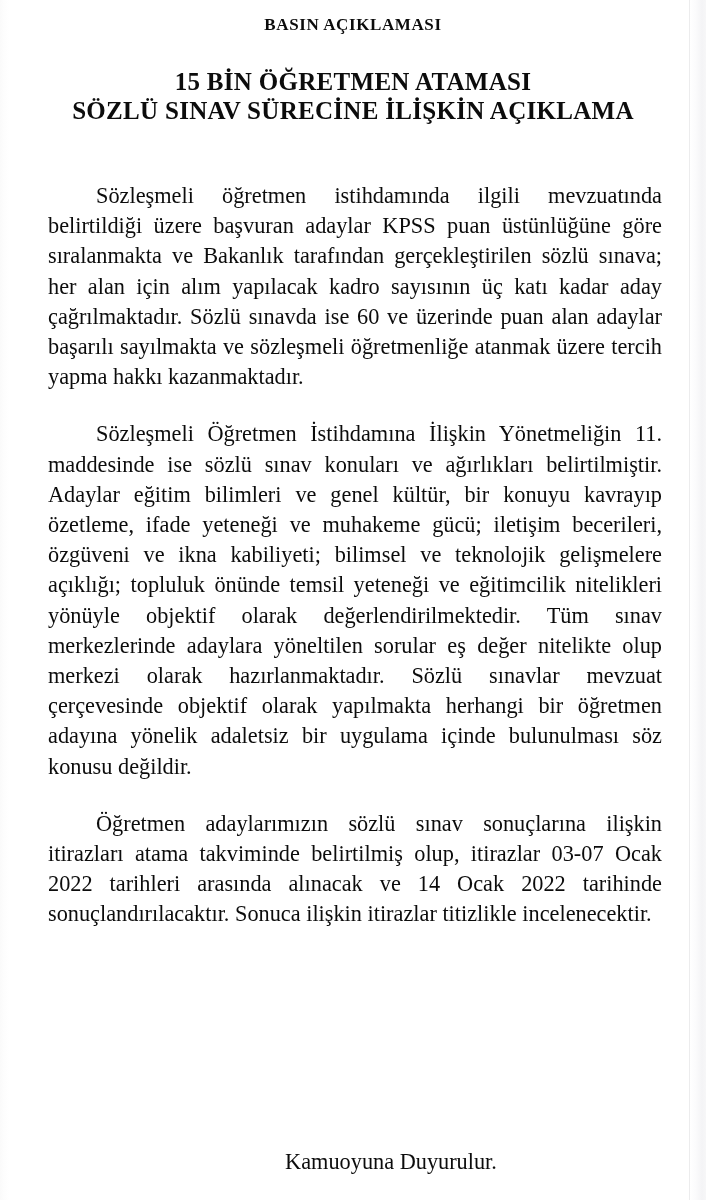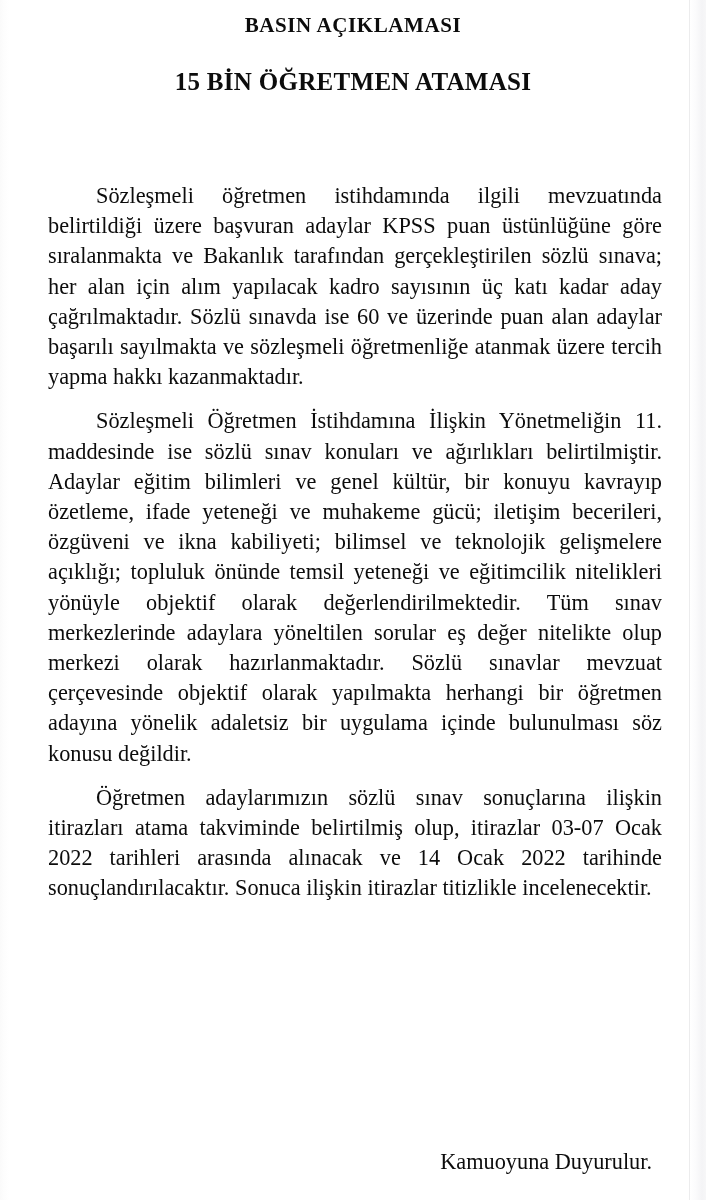--- a/index.html
+++ b/index.html
@@ -58,21 +58,21 @@
   .headings {
     position: absolute;
     top: 10px;
     left: 0;
     width: 706px;
     text-align: center;
   }
 
   .doc-title {
     font-weight: bold;
-    font-size: 21px;
+    font-size: 17px;
     letter-spacing: 0.6px;
     line-height: 30px;
     margin: 0;
     padding: 0;
   }
 
   .doc-subtitle {
     margin: 16px;
     padding: 0;
     margin-top: 27px;
@@ -95,45 +95,46 @@
   .para {
     margin: 0 0 0 0;
     text-align: justify;
     text-justify: inter-word;
     font-size: 22.3px;
     line-height: 30.2px;
     text-indent: 48px;
     hyphens: none;
   }
   .para + .para {
-    margin-top: 14px;
+    margin-top: 27px;
   }
 
   .closing {
     position: absolute;
     top: 1147px;
-    left: 38px;
+    left: 60px;
     width: 614px;
     font-size: 22.3px;
     line-height: 30.2px;
     text-indent: 48px;
-    text-align: right;
+    text-align: center;
   }
 </style>
 </head>
 <body>
 
 <div class="sheet">
 
   <div class="page-edge-left"></div>
 
   <div class="headings">
     <div class="doc-title">BASIN AÇIKLAMASI</div>
     <div class="doc-subtitle">
       <span class="sub-line">15 BİN ÖĞRETMEN ATAMASI</span>
+      <span class="sub-line">SÖZLÜ SINAV SÜRECİNE İLİŞKİN AÇIKLAMA</span>
     </div>
   </div>
 
   <div class="body-block">
     <p class="para">Sözleşmeli öğretmen istihdamında ilgili mevzuatında belirtildiği üzere başvuran adaylar KPSS puan üstünlüğüne göre sıralanmakta ve Bakanlık tarafından gerçekleştirilen sözlü sınava; her alan için alım yapılacak kadro sayısının üç katı kadar aday çağrılmaktadır. Sözlü sınavda ise 60 ve üzerinde puan alan adaylar başarılı sayılmakta ve sözleşmeli öğretmenliğe atanmak üzere tercih yapma hakkı kazanmaktadır.</p>
     <p class="para">Sözleşmeli Öğretmen İstihdamına İlişkin Yönetmeliğin 11. maddesinde ise sözlü sınav konuları ve ağırlıkları belirtilmiştir. Adaylar eğitim bilimleri ve genel kültür, bir konuyu kavrayıp özetleme, ifade yeteneği ve muhakeme gücü; iletişim becerileri, özgüveni ve ikna kabiliyeti; bilimsel ve teknolojik gelişmelere açıklığı; topluluk önünde temsil yeteneği ve eğitimcilik nitelikleri yönüyle objektif olarak değerlendirilmektedir. Tüm sınav merkezlerinde adaylara yöneltilen sorular eş değer nitelikte olup merkezi olarak hazırlanmaktadır. Sözlü sınavlar mevzuat çerçevesinde objektif olarak yapılmakta herhangi bir öğretmen adayına yönelik adaletsiz bir uygulama içinde bulunulması söz konusu değildir.</p>
     <p class="para">Öğretmen adaylarımızın sözlü sınav sonuçlarına ilişkin itirazları atama takviminde belirtilmiş olup, itirazlar 03-07 Ocak 2022 tarihleri arasında alınacak ve 14 Ocak 2022 tarihinde sonuçlandırılacaktır. Sonuca ilişkin itirazlar titizlikle incelenecektir.</p>
   </div>
 
   <div class="closing">Kamuoyuna Duyurulur.</div>

